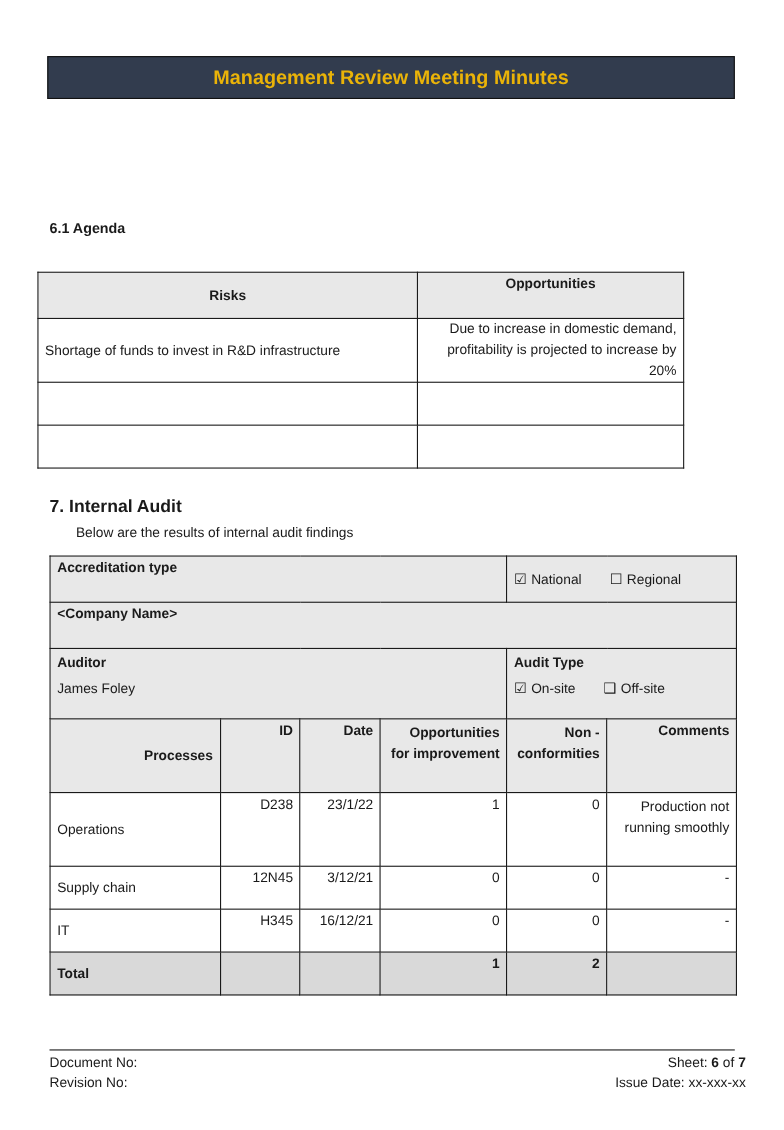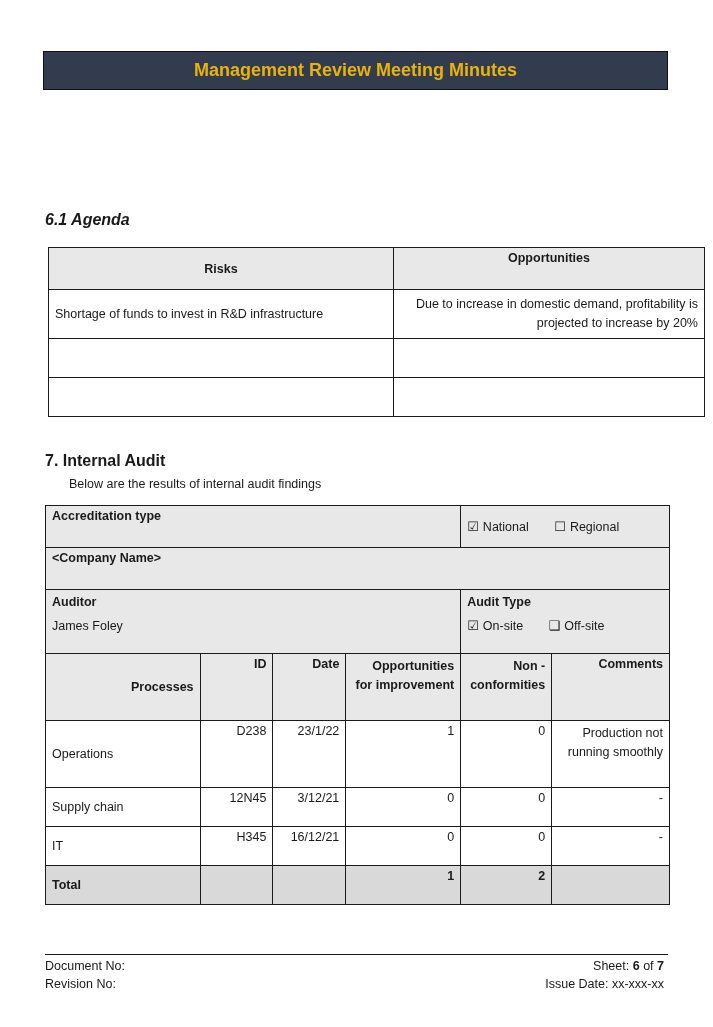--- a/index.html
+++ b/index.html
@@ -1,38 +1,38 @@
 <!DOCTYPE html>
 <html><head>
 <meta charset="utf-8">
 <style>
   html, body { margin: 0; padding: 0; background: #ffffff; }
   body { width: 713px; height: 1027px; position: relative; font-family: "Liberation Sans", sans-serif; color: #1a1a1a; overflow: hidden; }
   .title-bar { position: absolute; left: 43px; top: 51px; width: 623px; height: 37px; background: #323c4e; border: 1px solid #111; display: flex; align-items: center; justify-content: center; }
   .title-bar span { color: #eab308; font-weight: bold; font-size: 18px; }
-  .sub-heading { position: absolute; left: 45px; top: 211px; font-size: 16px; font-weight: bold; font-style: italic; }
+  .sub-heading { position: absolute; left: 45px; top: 200px; font-size: 13px; font-weight: bold; }
   table { border-collapse: collapse; position: absolute; }
   td { border: 1px solid #1a1a1a; font-size: 12.5px; padding: 0 6px; }
-  .agenda { left: 48px; top: 247px; width: 657px; }
+  .agenda { left: 34px; top: 247px; width: 588px; }
   .agenda td { height: 38px; }
   .agenda .hdr td { background: #e8e8e8; font-weight: bold; text-align: center; }
   .agenda .c1 { width: 332px; }
   .section-title { position: absolute; left: 45px; top: 452px; font-size: 16px; font-weight: bold; }
   .section-desc { position: absolute; left: 69px; top: 477px; font-size: 12.5px; }
   .audit { left: 45px; top: 505px; width: 625px; }
   .audit td { vertical-align: top; }
   .gray { background: #e8e8e8; }
   .bold { font-weight: bold; }
   .center { text-align: right; }
   .total td { background: #d9d9d9; }
   .cb { display: inline-block; margin-right: 4px; font-size: 13px; }
   .opt { margin-right: 22px; }
   .footer-line { position: absolute; left: 45px; top: 954px; width: 623px; border-top: 1px solid #1a1a1a; }
   .footer-left { position: absolute; left: 45px; top: 957px; font-size: 12.5px; line-height: 18px; }
-  .footer-right { position: absolute; right: 49px; top: 957px; font-size: 12.5px; line-height: 18px; text-align: right; margin-left: 44px; }
+  .footer-right { position: absolute; right: 35px; top: 957px; font-size: 12.5px; line-height: 18px; text-align: right; margin-left: 44px; }
 </style>
 </head>
 <body>
 
 <div class="title-bar">
   <span>Management Review Meeting Minutes</span>
 </div>
 
 <div class="sub-heading">6.1  Agenda</div>
 

